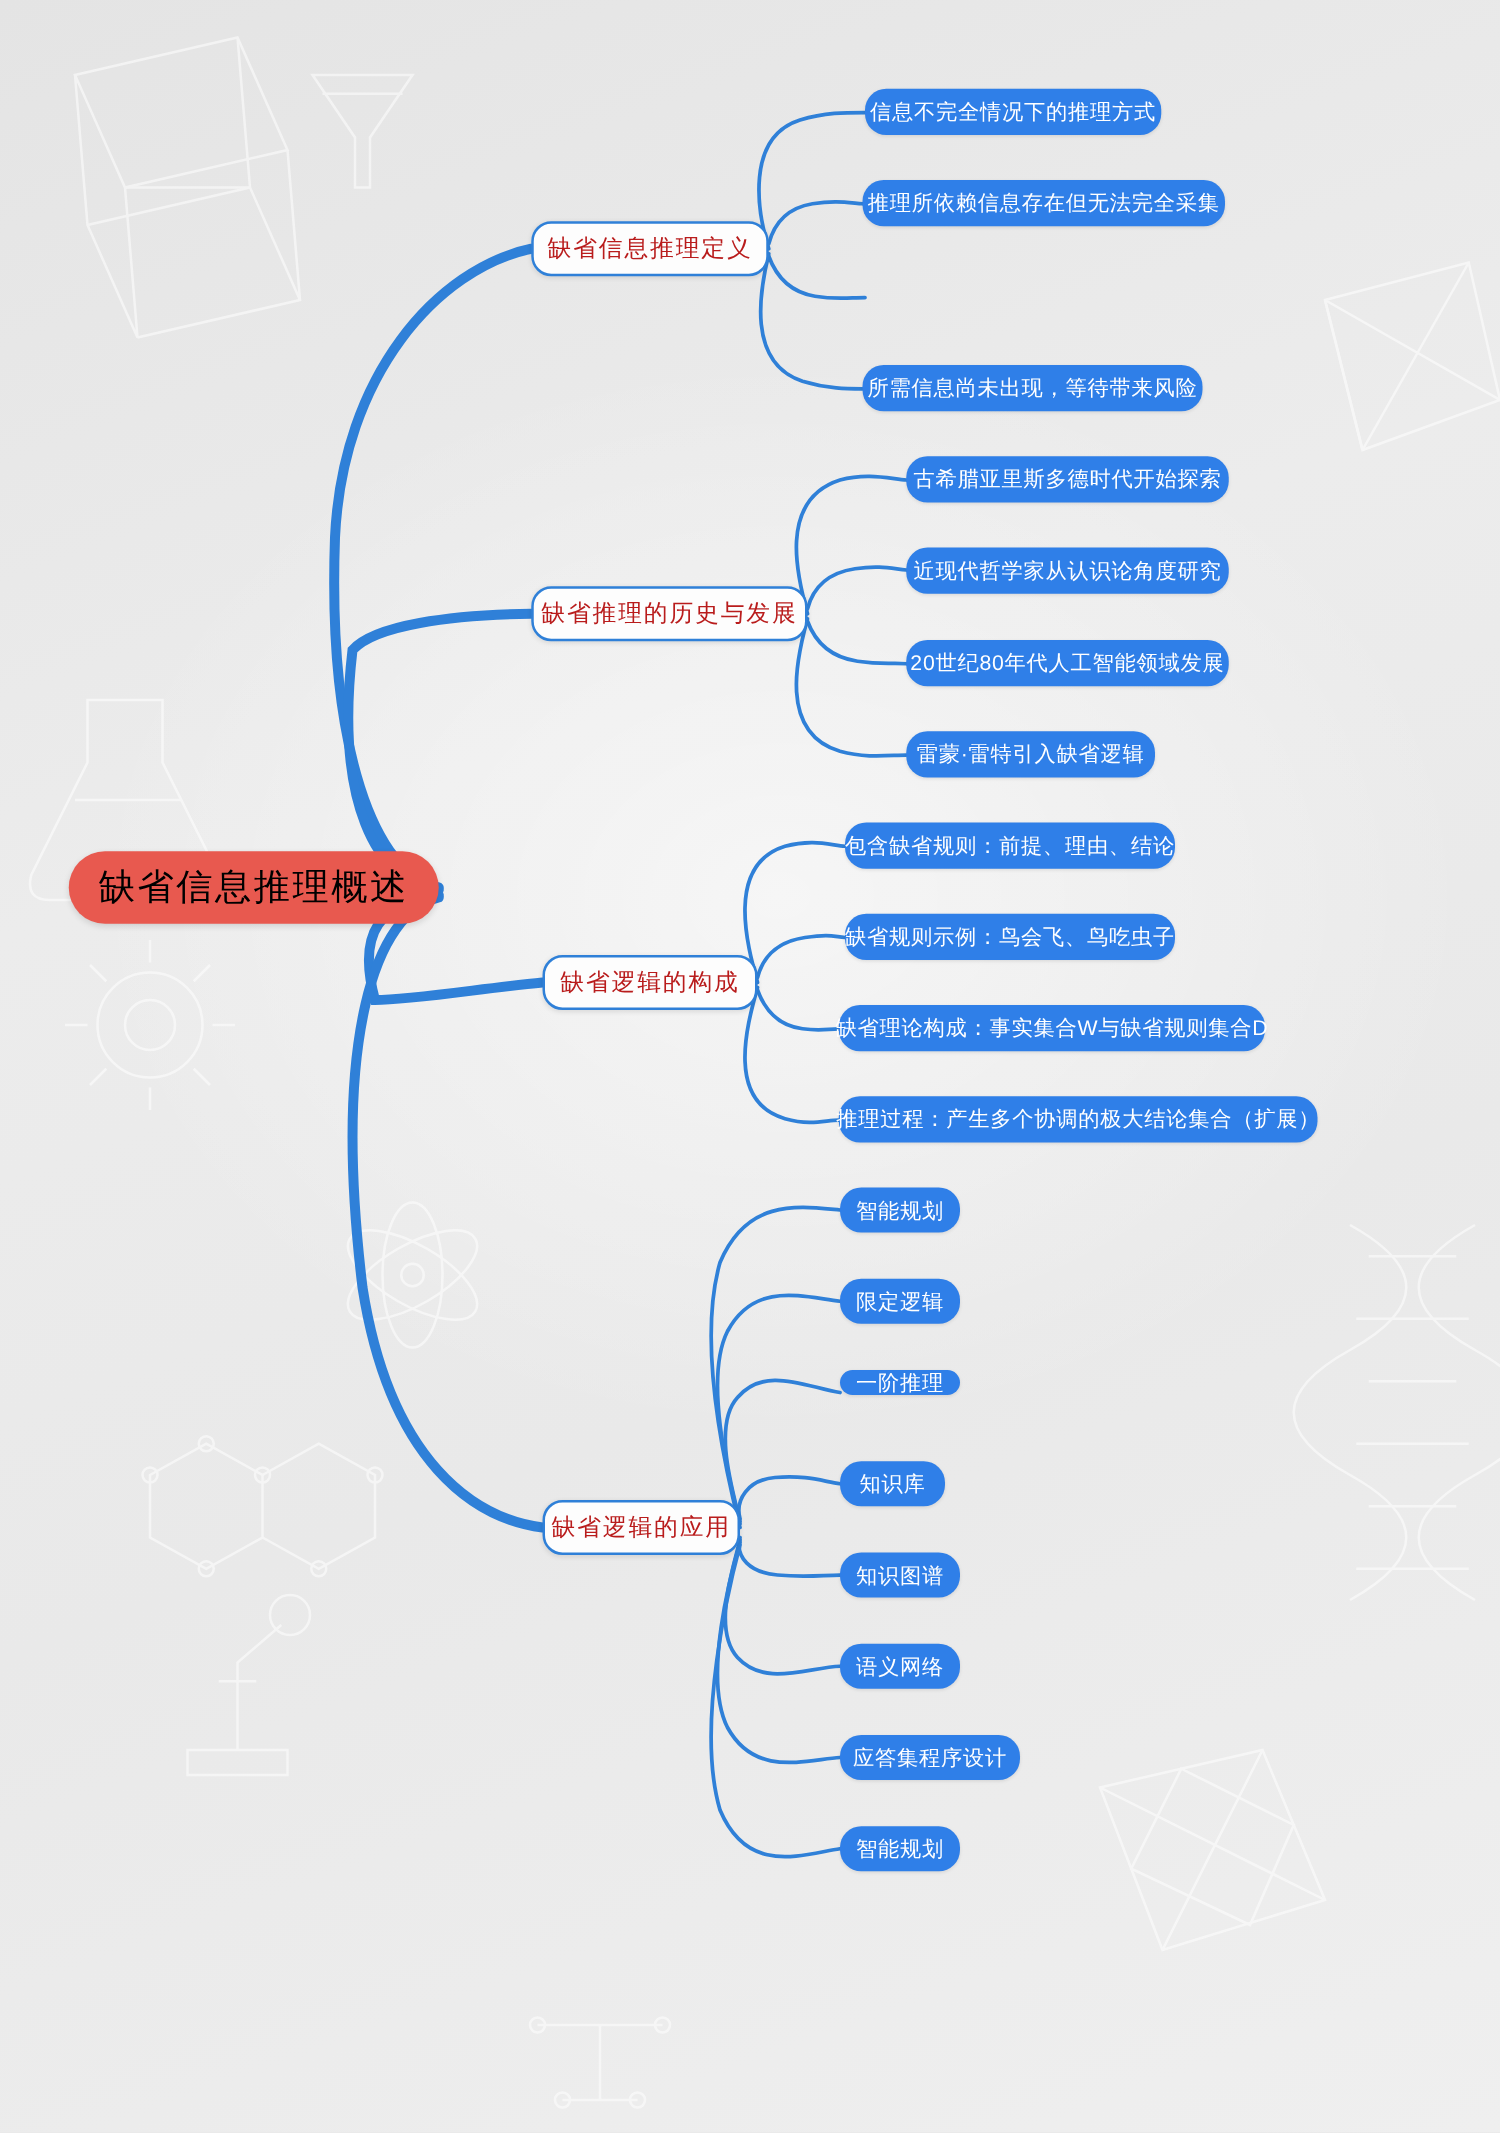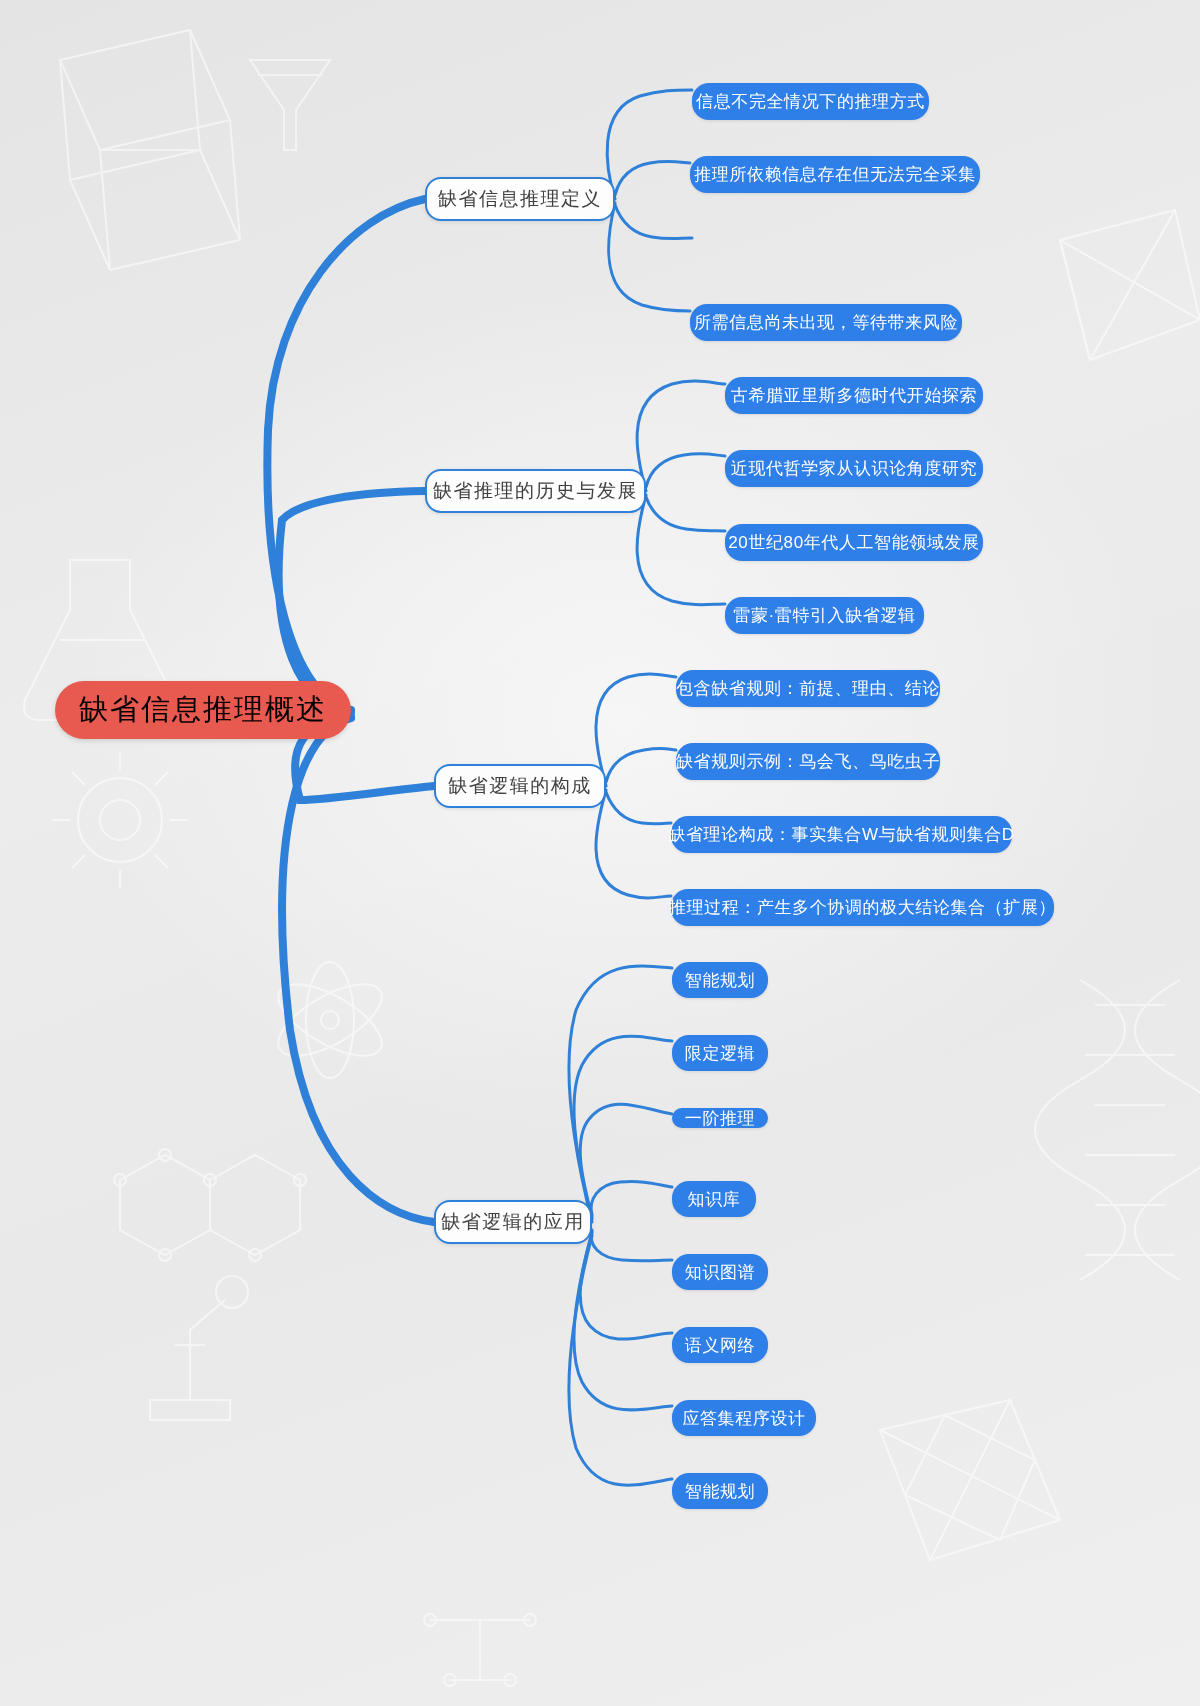--- a/index.html
+++ b/index.html
@@ -19,29 +19,28 @@
   .node{position:absolute;display:flex;align-items:center;justify-content:center;
         box-sizing:border-box;white-space:nowrap;}
 
   .root{
     background:#e8594f;color:#000000;border-radius:34px;
     font-size:29px;letter-spacing:2px;font-weight:500;
     box-shadow:0 2px 5px rgba(0,0,0,.13);
     text-align:right;
   }
   .branch{
-    background:#fdfdfd;color:#404040;border:2.5px solid #2f80d8;border-radius:16px;
+    background:#fdfdfd;color:#b91c1c;border:2.5px solid #2f80d8;border-radius:16px;
     font-size:19px;letter-spacing:1.5px;
     box-shadow:0 1px 4px rgba(0,0,0,.10);
   }
   .leaf{
     background:#2f7fe8;color:#ffffff;border-radius:17px;
     font-size:17px;letter-spacing:.6px;
     box-shadow:0 1px 3px rgba(0,0,0,.10);
-    margin-top:12px;
   }
 </style>
 </head>
 <body>
 
 <div id="stage">
 
   <svg id="bgart" viewBox="0 0 1200 1706" xmlns="http://www.w3.org/2000/svg">
     <g stroke="#ffffff" stroke-width="2" fill="none" opacity="0.55">
 

